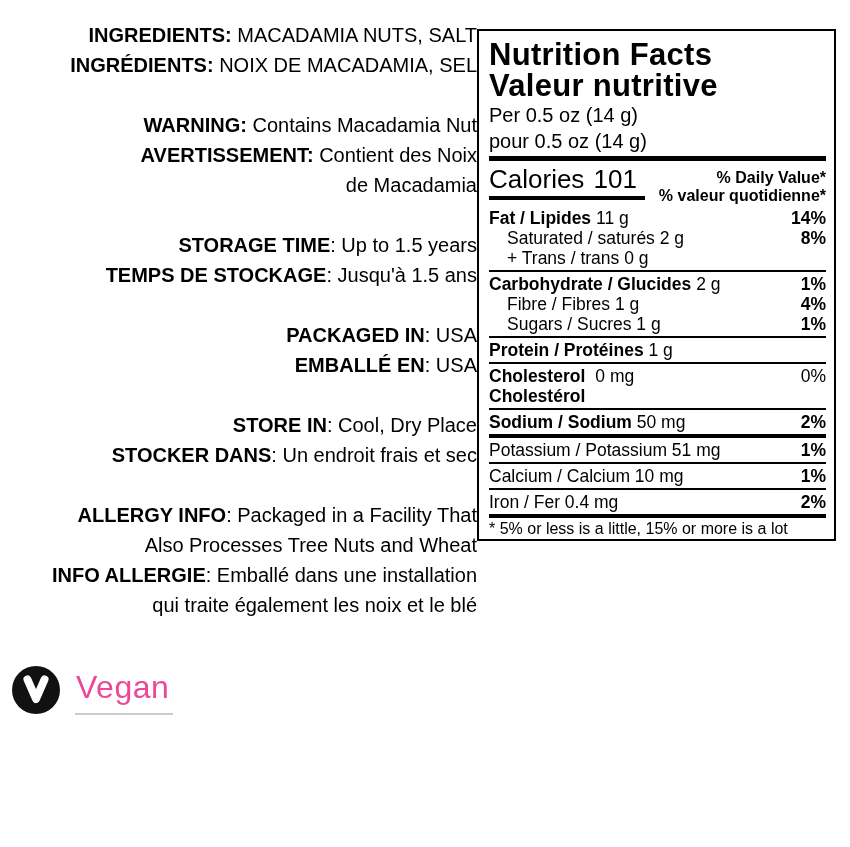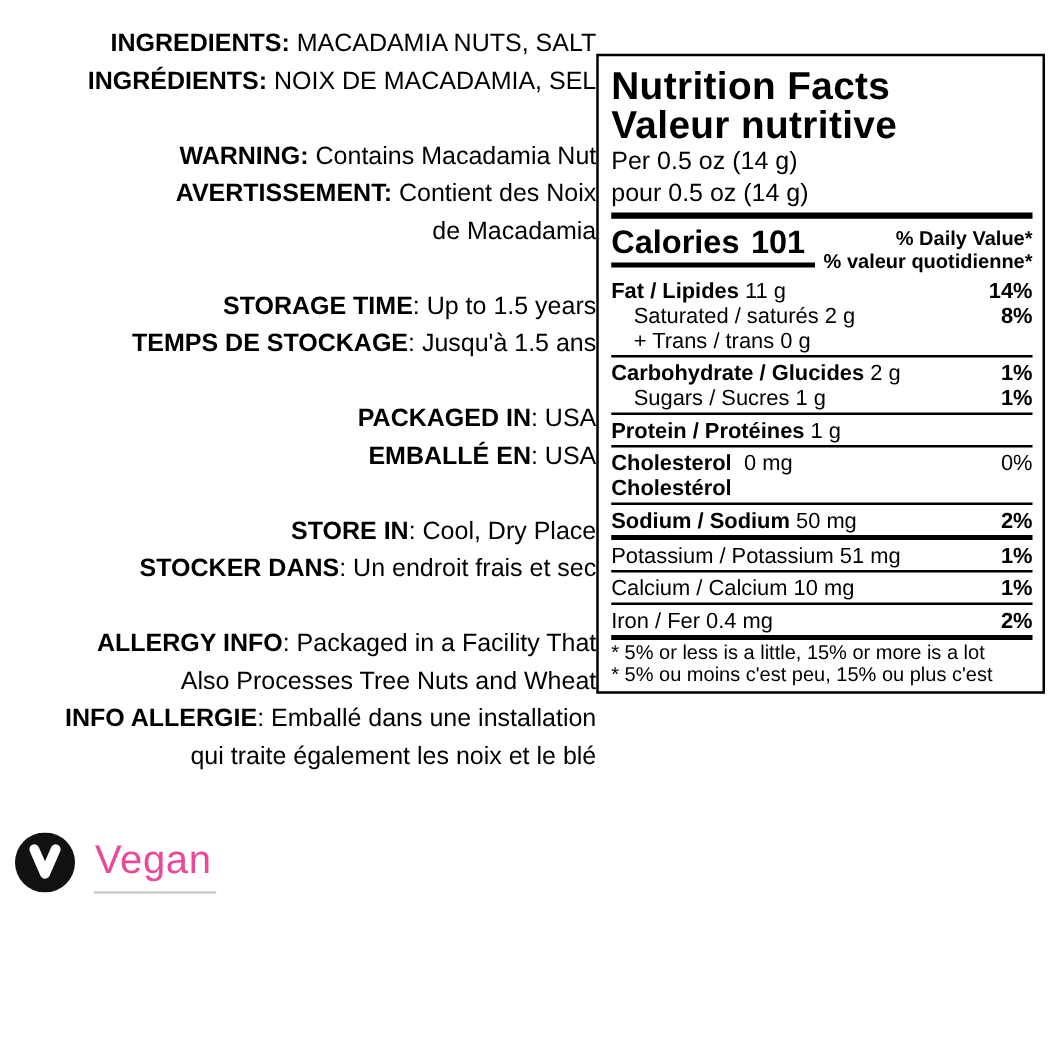--- a/index.html
+++ b/index.html
@@ -9,30 +9,30 @@
     position:relative;overflow:hidden;
     -webkit-font-smoothing:antialiased;
   }
   
   .left-col{position:absolute;left:12px;top:20px;width:465px;font-size:20px;line-height:30px;}
   .info-group{margin-bottom:30px;}
   .info-line{white-space:nowrap;text-align:right;}
   .info-line .b{font-weight:bold;}
   
   .nf{
-    position:absolute;left:477px;top:43px;width:359px;height:512px;
+    position:absolute;left:477px;top:29px;width:359px;height:512px;
     border:2.5px solid #000;box-sizing:border-box;
     padding:8px 8px 16px 10px;background:#fff;overflow:hidden;
   }
   .nf-title{font-size:31px;line-height:31px;font-weight:bold;letter-spacing:.3px;}
   .nf-serving{font-size:20px;line-height:23px;margin-top:3px;}
   .bar{background:#000;height:5px;margin-top:3px;}
   .cal-row{display:flex;justify-content:space-between;margin-top:4px;}
   .cal-left{
-    font-size:26px;line-height:28px;font-weight:bold;
+    font-size:26px;line-height:28px;font-weight:normal;
     border-bottom:4px solid #000;padding:0 8px 3px 0;align-self:flex-start;
   }
   .cal-left .cal-val{margin-left:.35em;}
   .dv-head{text-align:right;font-size:16px;line-height:18px;font-weight:bold;padding-top:4px;}
   .rows{margin-top:3px;}
   .row{display:flex;font-size:17.5px;line-height:20px;align-items:baseline;}
   .row .lbl{white-space:nowrap;}
   .row .lbl .b{font-weight:bold;}
   .row.sub .lbl{padding-left:18px;}
   .row .dv{margin-left:auto;padding-left:6px;font-weight:bold;}
@@ -120,20 +120,24 @@
       <span class="lbl">+ Trans / trans 0 g</span>
       <span class="dv"></span>
     </div>
     <div class="sep"></div>
 
     <div class="row">
       <span class="lbl"><span class="b">Carbohydrate / Glucides</span><span> 2 g</span></span>
       <span class="dv">1%</span>
     </div>
     <div class="row sub">
+      <span class="lbl">Fibre / Fibres 1 g</span>
+      <span class="dv">4%</span>
+    </div>
+    <div class="row sub">
       <span class="lbl">Sugars / Sucres 1 g</span>
       <span class="dv">1%</span>
     </div>
     <div class="sep"></div>
 
     <div class="row">
       <span class="lbl"><span class="b">Protein / Protéines</span><span> 1 g</span></span>
       <span class="dv"></span>
     </div>
     <div class="sep"></div>

